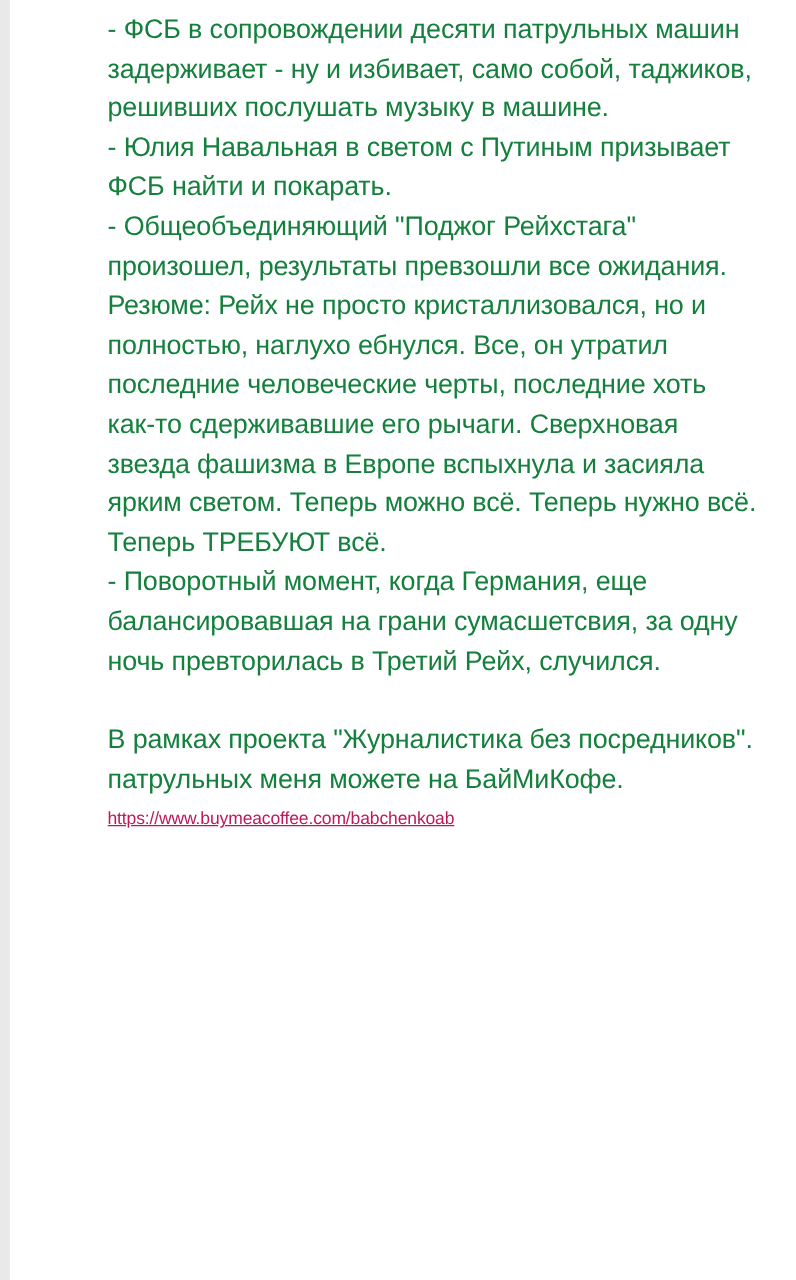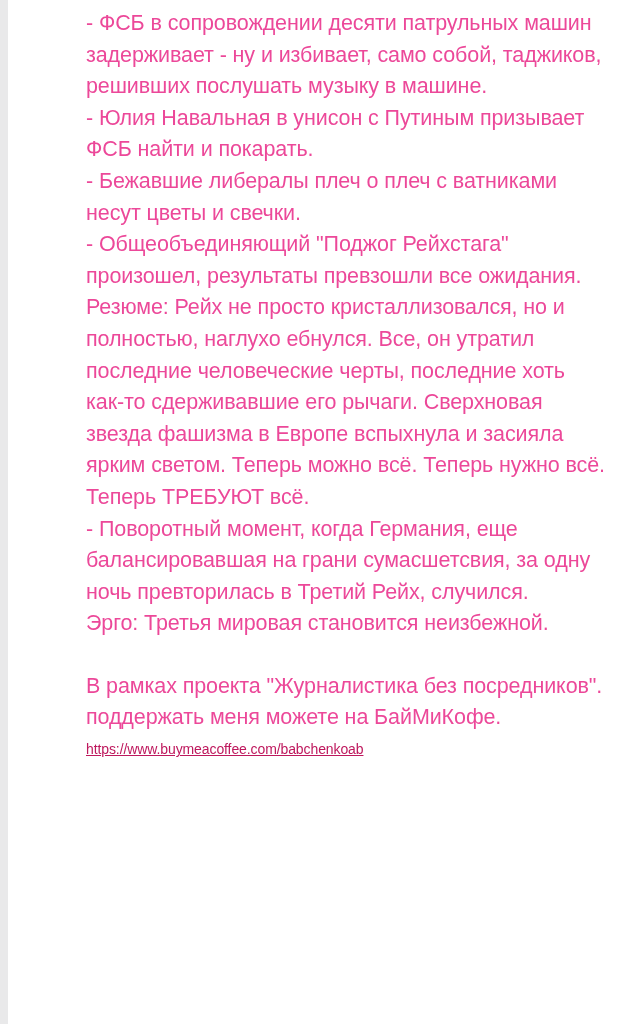--- a/index.html
+++ b/index.html
@@ -33,21 +33,21 @@
     top: 0;
     left: 0;
     right: 0;
     padding: 8px 32px 0 86px;
     box-sizing: border-box;
   }
   .para {
     font-family: "Liberation Sans", sans-serif;
     font-size: 21.5px;
     line-height: 31.6px;
-    color: #ec4899;
+    color: #15803d;
     letter-spacing: -0.1px;
     margin: 0;
     word-wrap: break-word;
   }
   .spacer {
     height: 31px;
   }
   .link-line {
     font-family: "Liberation Sans", sans-serif;
     font-size: 14px;
@@ -71,28 +71,26 @@
 </style>
 </head>
 <body>
 
 <div id="page">
 
   <div class="side-rule"></div>
 
   <div class="content">
     <p class="para">- ФСБ в сопровождении десяти патрульных машин задерживает - ну и избивает, само собой, таджиков, решивших послушать музыку в машине.</p>
-    <p class="para">- Юлия Навальная в унисон с Путиным призывает ФСБ найти и покарать.</p>
-    <p class="para">- Бежавшие либералы плеч о плеч с ватниками несут цветы и свечки.</p>
+    <p class="para">- Юлия Навальная в светом с Путиным призывает ФСБ найти и покарать.</p>
     <p class="para">- Общеобъединяющий "Поджог Рейхстага" произошел, результаты превзошли все ожидания.</p>
     <p class="para">Резюме: Рейх не просто кристаллизовался, но и полностью, наглухо ебнулся. Все, он утратил последние человеческие черты, последние хоть как-то сдерживавшие его рычаги. Сверхновая звезда фашизма в Европе вспыхнула и засияла ярким светом. Теперь можно всё. Теперь нужно всё. Теперь ТРЕБУЮТ всё.</p>
     <p class="para">- Поворотный момент, когда Германия, еще балансировавшая на грани сумасшетсвия, за одну ночь превторилась в Третий Рейх, случился.</p>
-    <p class="para">Эрго: Третья мировая становится неизбежной.</p>
 
     <div class="spacer"></div>
 
     <p class="para">В рамках проекта "Журналистика без посредников".</p>
-    <p class="para">поддержать меня можете на БайМиКофе.</p>
+    <p class="para">патрульных меня можете на БайМиКофе.</p>
     <a class="link-line" href="#">https://www.buymeacoffee.com/babchenkoab</a>
   </div>
 
   <div class="clip-bottom"></div>
 </div>
 
 </body></html>

